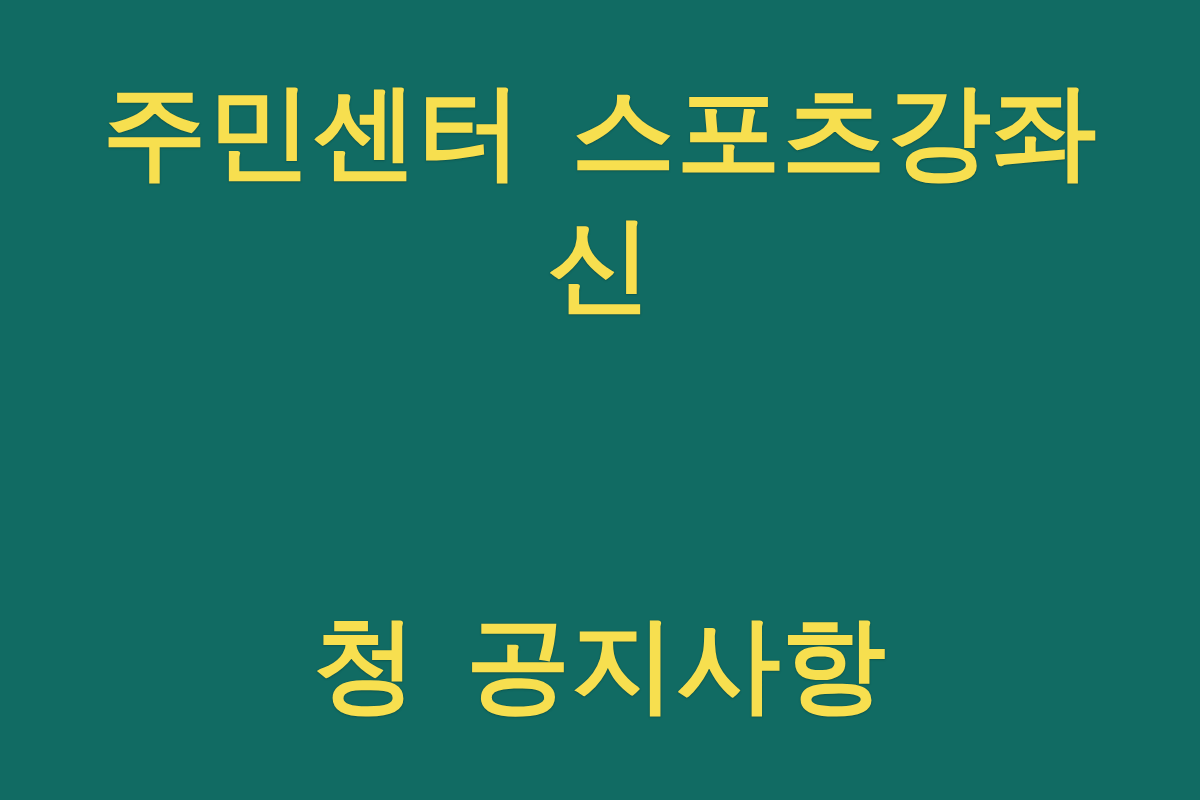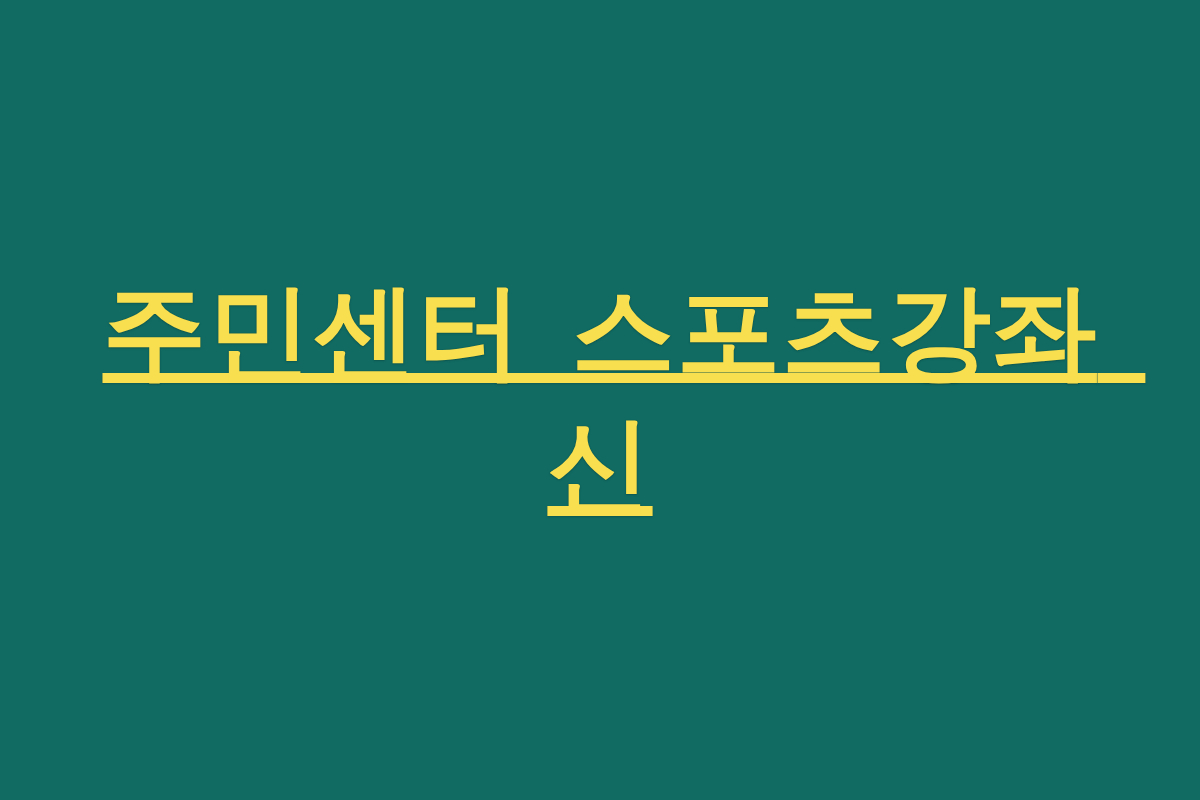--- a/index.html
+++ b/index.html
@@ -45,28 +45,28 @@
     white-space: pre-wrap;
     
     text-shadow:
       0 0 1px rgba(14, 72, 66, 0.85),
       0 1px 2px rgba(9, 58, 53, 0.35);
     -webkit-font-smoothing: antialiased;
   }
 
   .headline .line {
     display: block;
-    text-decoration: underline;
   }
 </style>
 </head>
 <body>
 
 <div class="banner" style="background-color: rgb(17, 107, 99);">
 
   <div class="headline-block">
 
     <h1 class="headline" style="color: rgb(247, 223, 79);">
       <span class="line">주민센터 스포츠강좌 신</span>
+      <span class="line">청 공지사항</span>
     </h1>
 
   </div>
 </div>
 
 </body></html>

